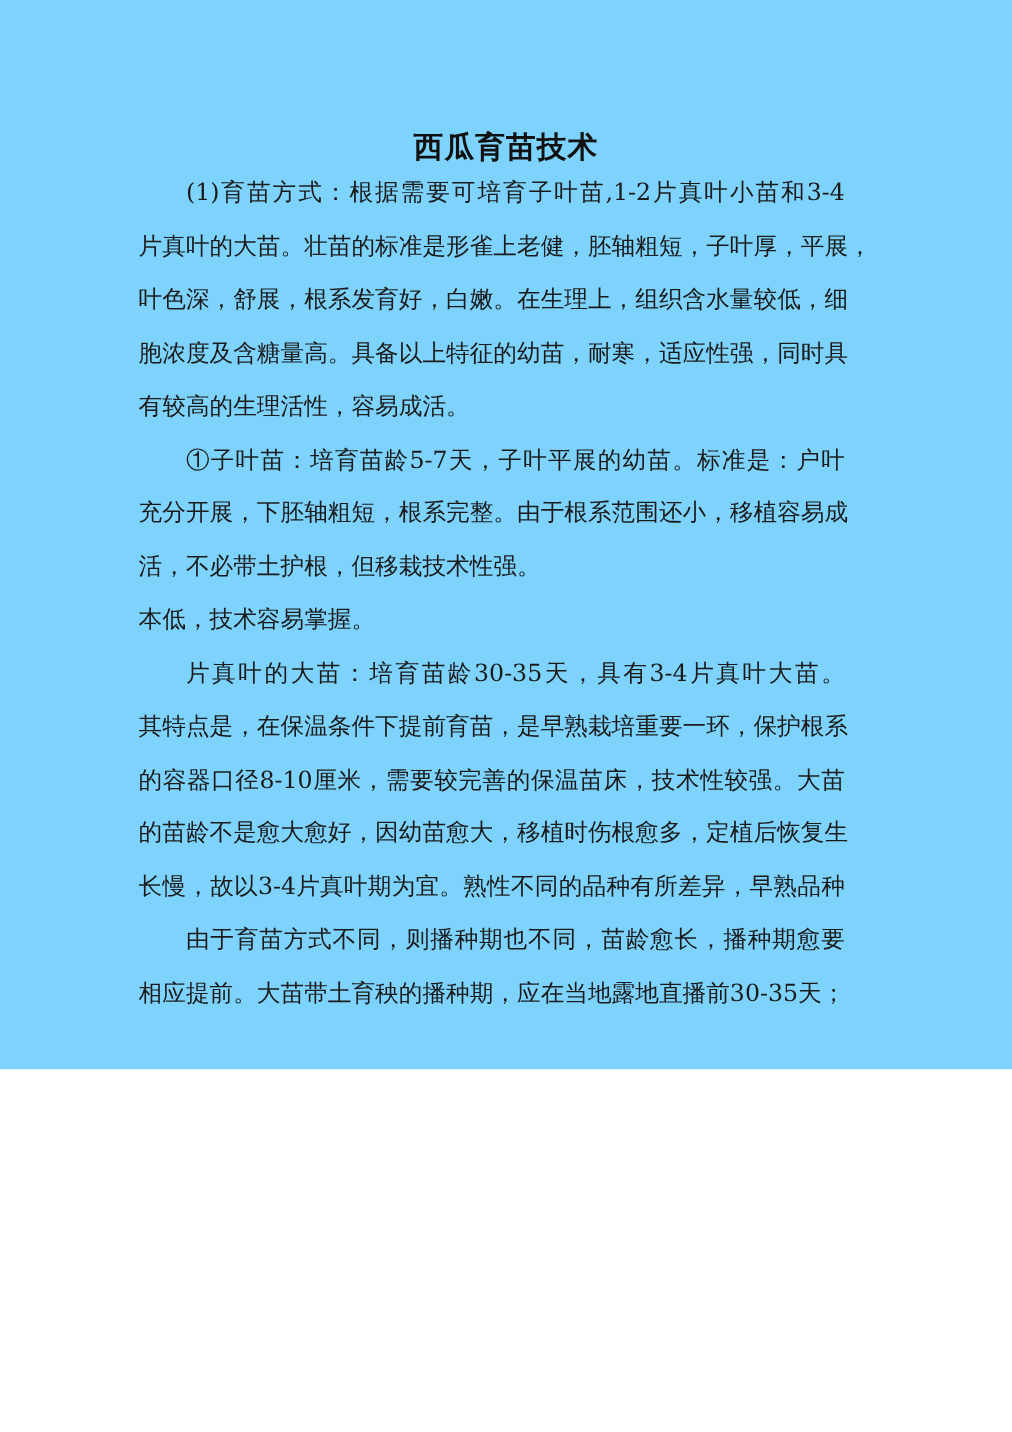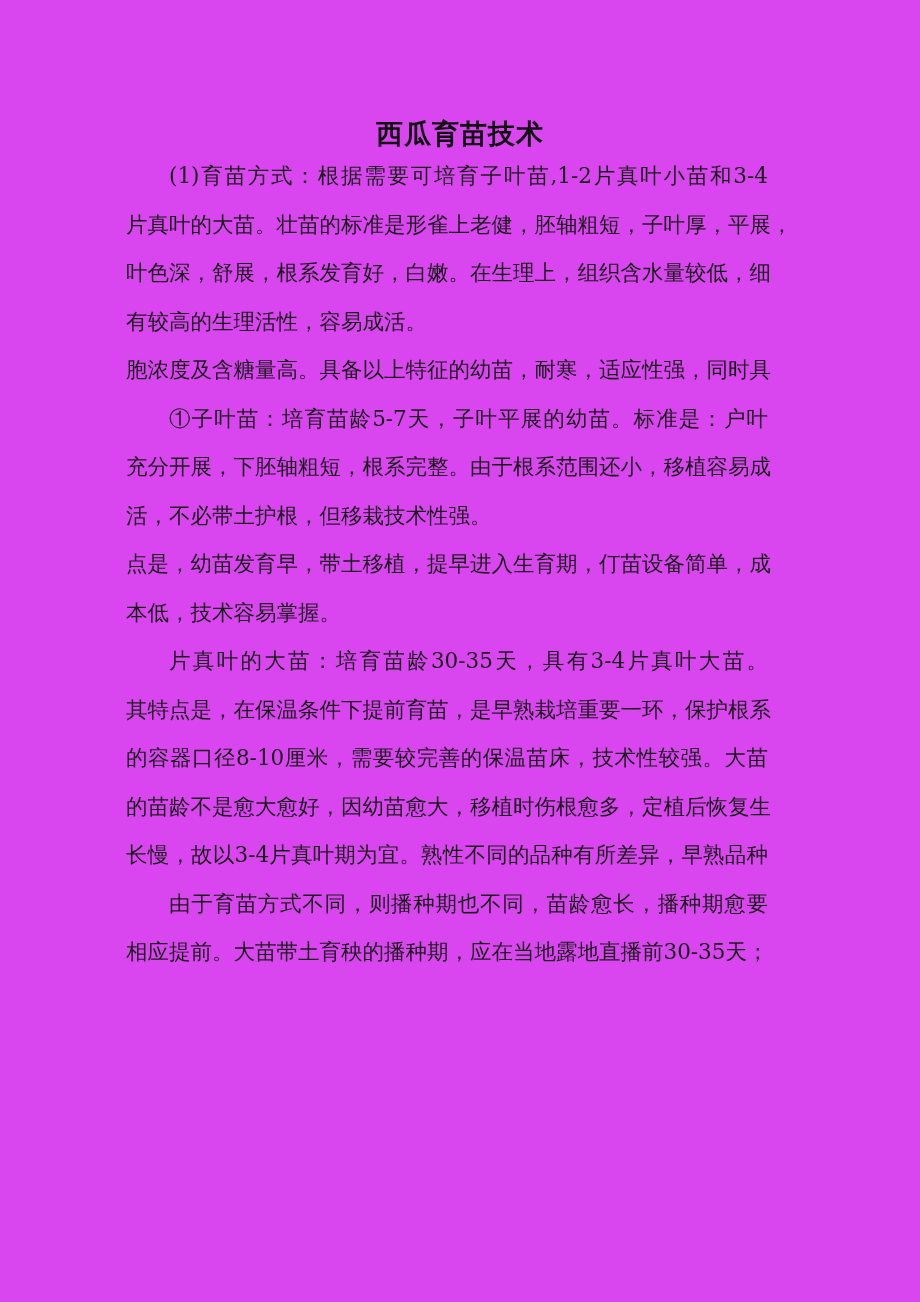--- a/index.html
+++ b/index.html
@@ -1,17 +1,17 @@
 <!DOCTYPE html>
 <html><head>
 <meta charset="utf-8">
 <style>
   html, body { margin: 0; padding: 0; background: #ffffff; }
   body { width: 920px; height: 1302px; position: relative; overflow: hidden; }
-  .page { position: absolute; left: 0; top: 0; width: 920px; height: 1302px; background: #d946ef; }
+  .page { position: absolute; left: 0; top: 0; width: 920px; height: 972px; background: #7dd3fc; }
   .title {
     position: absolute; left: 0; top: 116px; width: 920px; text-align: center;
     font-family: "DejaVu Sans", "Liberation Sans", sans-serif;
     font-size: 27px; font-weight: bold; color: #111; letter-spacing: 1px;
   }
   .body {
     position: absolute; left: 126px; top: 152px; width: 642px;
   }
   .line {
     height: 48.5px; line-height: 48.5px;
@@ -25,30 +25,29 @@
 </head>
 <body>
 
 <div class="page">
   <div class="title">西瓜育苗技术</div>
   <div class="body" id="doc-body">
       <div>
         <div class="line indent">(1)育苗方式：根据需要可培育子叶苗,1-2片真叶小苗和3-4</div>
         <div class="line">片真叶的大苗。壮苗的标准是形雀上老健，胚轴粗短，子叶厚，平展，</div>
         <div class="line">叶色深，舒展，根系发育好，白嫩。在生理上，组织含水量较低，细</div>
+        <div class="line">胞浓度及含糖量高。具备以上特征的幼苗，耐寒，适应性强，同时具</div>
         <div class="line last">有较高的生理活性，容易成活。</div>
-        <div class="line">胞浓度及含糖量高。具备以上特征的幼苗，耐寒，适应性强，同时具</div>
       </div>
       <div>
         <div class="line indent">①子叶苗：培育苗龄5-7天，子叶平展的幼苗。标准是：户叶</div>
         <div class="line">充分开展，下胚轴粗短，根系完整。由于根系范围还小，移植容易成</div>
         <div class="line last">活，不必带土护根，但移栽技术性强。</div>
       </div>
       <div>
-        <div class="line">点是，幼苗发育早，带土移植，提早进入生育期，仃苗设备简单，成</div>
         <div class="line last">本低，技术容易掌握。</div>
       </div>
       <div>
         <div class="line indent">片真叶的大苗：培育苗龄30-35天，具有3-4片真叶大苗。</div>
         <div class="line">其特点是，在保温条件下提前育苗，是早熟栽培重要一环，保护根系</div>
         <div class="line">的容器口径8-10厘米，需要较完善的保温苗床，技术性较强。大苗</div>
         <div class="line">的苗龄不是愈大愈好，因幼苗愈大，移植时伤根愈多，定植后恢复生</div>
         <div class="line">长慢，故以3-4片真叶期为宜。熟性不同的品种有所差异，早熟品种</div>
       </div>
       <div>

